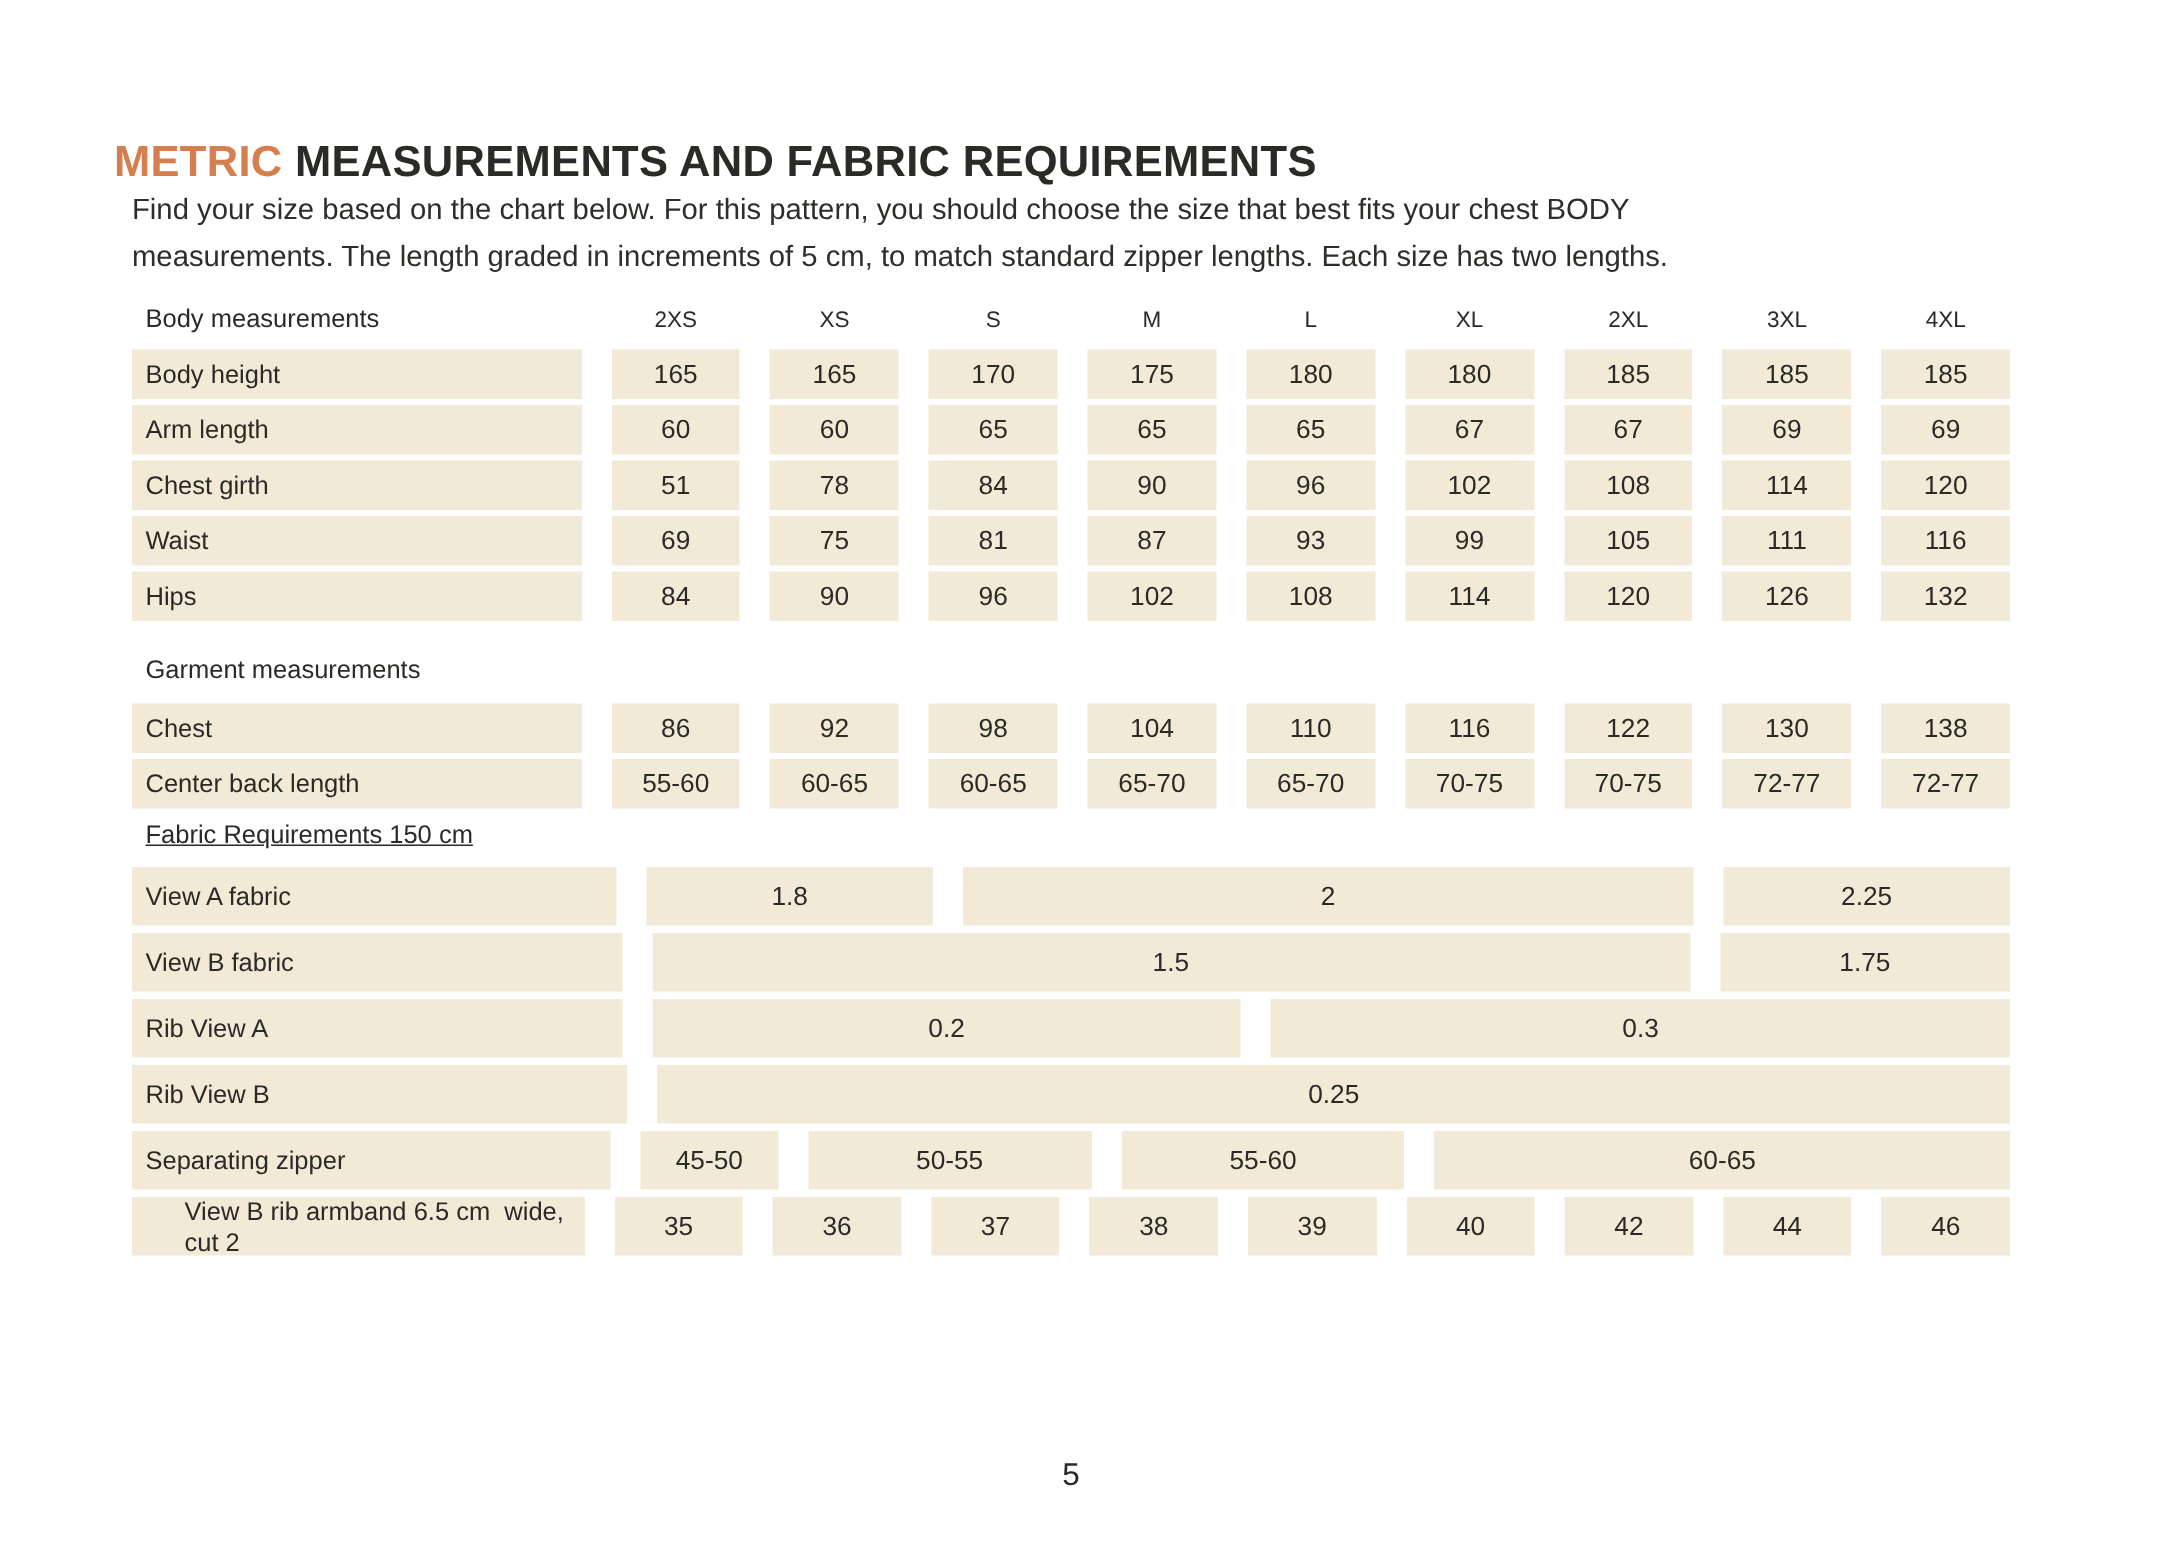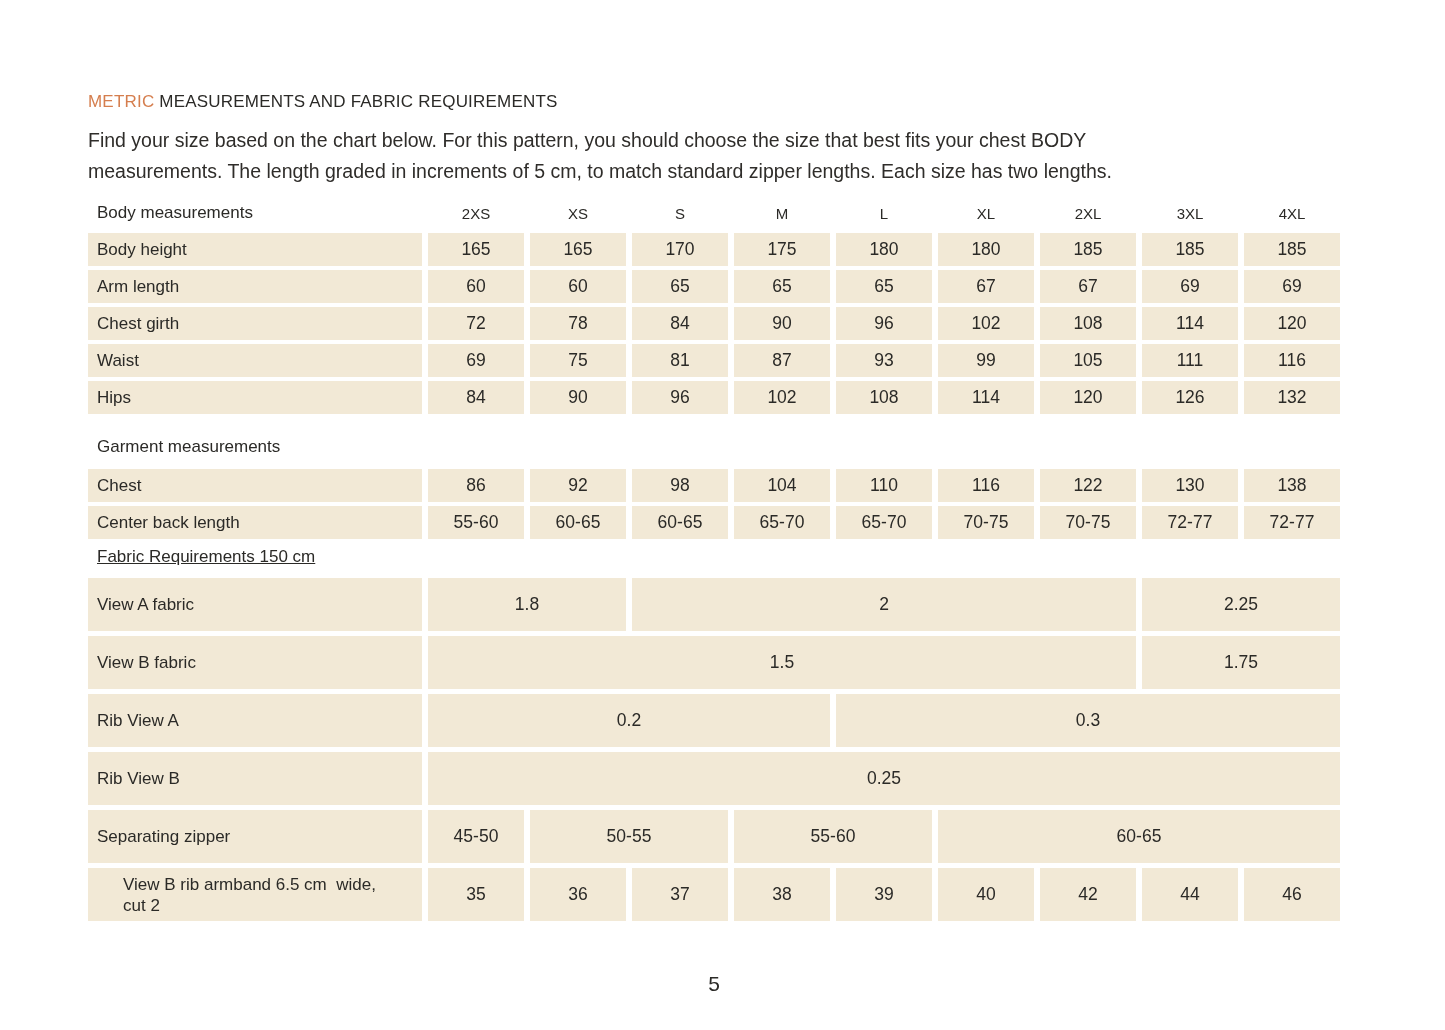--- a/index.html
+++ b/index.html
@@ -2,31 +2,31 @@
 <html><head>
 <meta charset="utf-8">
 <style>
   html,body{margin:0;padding:0;}
   body{
     width:1445px;height:1030px;position:relative;overflow:hidden;
     background:#ffffff;color:#2b2a27;
     font-family:"Liberation Sans","DejaVu Sans",sans-serif;
   }
   .title{
-    position:absolute;left:88px;top:92px;margin:0;
-    font-size:17px;font-weight:400;letter-spacing:.2px;color:#2b2a27;white-space:nowrap;
+    position:absolute;left:76px;top:92px;margin:0;
+    font-size:29px;font-weight:700;letter-spacing:.2px;color:#2b2a27;white-space:nowrap;
   }
   .accent{color:#d57e4e;}
   .intro{
     position:absolute;left:88px;top:125px;
     font-size:19.5px;line-height:31px;color:#2f2d2a;
   }
   .intro-line{white-space:nowrap;}
   .size-table{position:absolute;left:88px;top:198px;width:1252px;}
-  .row{display:flex;gap:6px;margin-bottom:4px;}
+  .row{display:flex;gap:20px;margin-bottom:4px;}
   .cell{
     background:#f2e9d6;display:flex;align-items:center;justify-content:center;
     font-size:17.5px;height:33px;box-sizing:border-box;color:#2b2a27;
   }
   .lbl{width:334px;justify-content:flex-start;padding-left:9px;font-size:17px;}
   .nb{background:transparent;}
   .hrow{margin-bottom:5px;}
   .hrow .cell{height:30px;}
   .hrow .sz{font-size:15px;}
   .hrow .lbl{font-size:17px;}
@@ -34,21 +34,21 @@
   .sp2{width:198px;}
   .sp4{width:402px;}
   .sp5{width:504px;}
   .sp7{width:708px;}
   .sp9{width:912px;}
   .sec{margin-bottom:9px;}
   .sec .cell{height:26px;font-size:17px;padding-left:9px;}
   .gsec{margin-top:20px;}
   .fsec{margin-top:5px;margin-bottom:8px;text-decoration:underline;}
   .frow{margin-bottom:5px;}
-  .frow .cell{height:53px;}
+  .frow .cell{height:39px;}
   .lbl2{flex-direction:column;align-items:flex-start;justify-content:center;line-height:21px;padding-left:35px;}
   .ll{white-space:pre;}
   .page-number{
     position:absolute;left:88px;top:972px;width:1252px;
     text-align:center;font-size:21px;color:#2b2a27;
   }
 </style>
 </head>
 <body>
 
@@ -95,21 +95,21 @@
     <div class="cell sz">65</div>
     <div class="cell sz">65</div>
     <div class="cell sz">67</div>
     <div class="cell sz">67</div>
     <div class="cell sz">69</div>
     <div class="cell sz">69</div>
   </div>
 
   <div class="row">
     <div class="cell lbl">Chest girth</div>
-    <div class="cell sz">72</div>
+    <div class="cell sz">51</div>
     <div class="cell sz">78</div>
     <div class="cell sz">84</div>
     <div class="cell sz">90</div>
     <div class="cell sz">96</div>
     <div class="cell sz">102</div>
     <div class="cell sz">108</div>
     <div class="cell sz">114</div>
     <div class="cell sz">120</div>
   </div>
 

